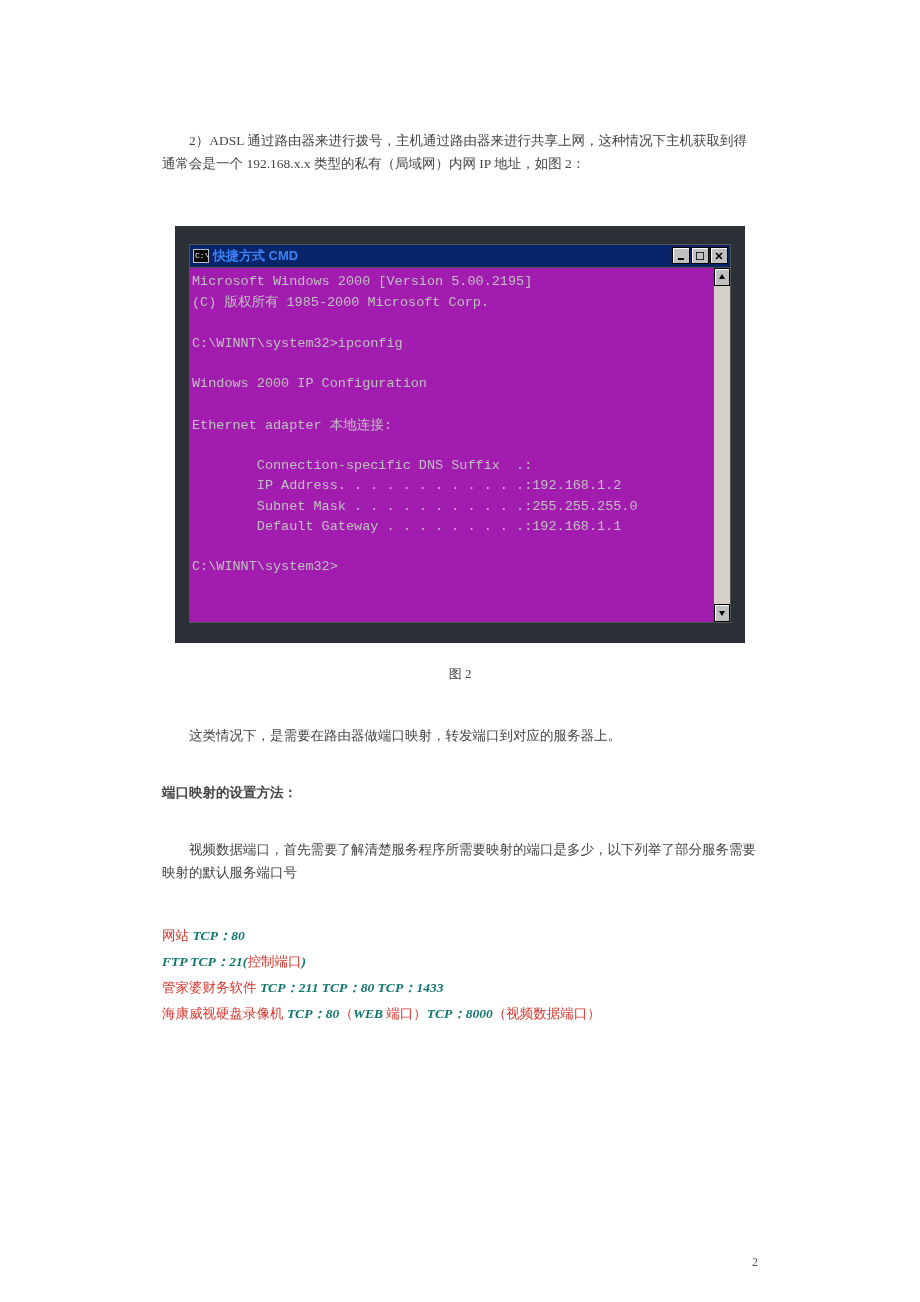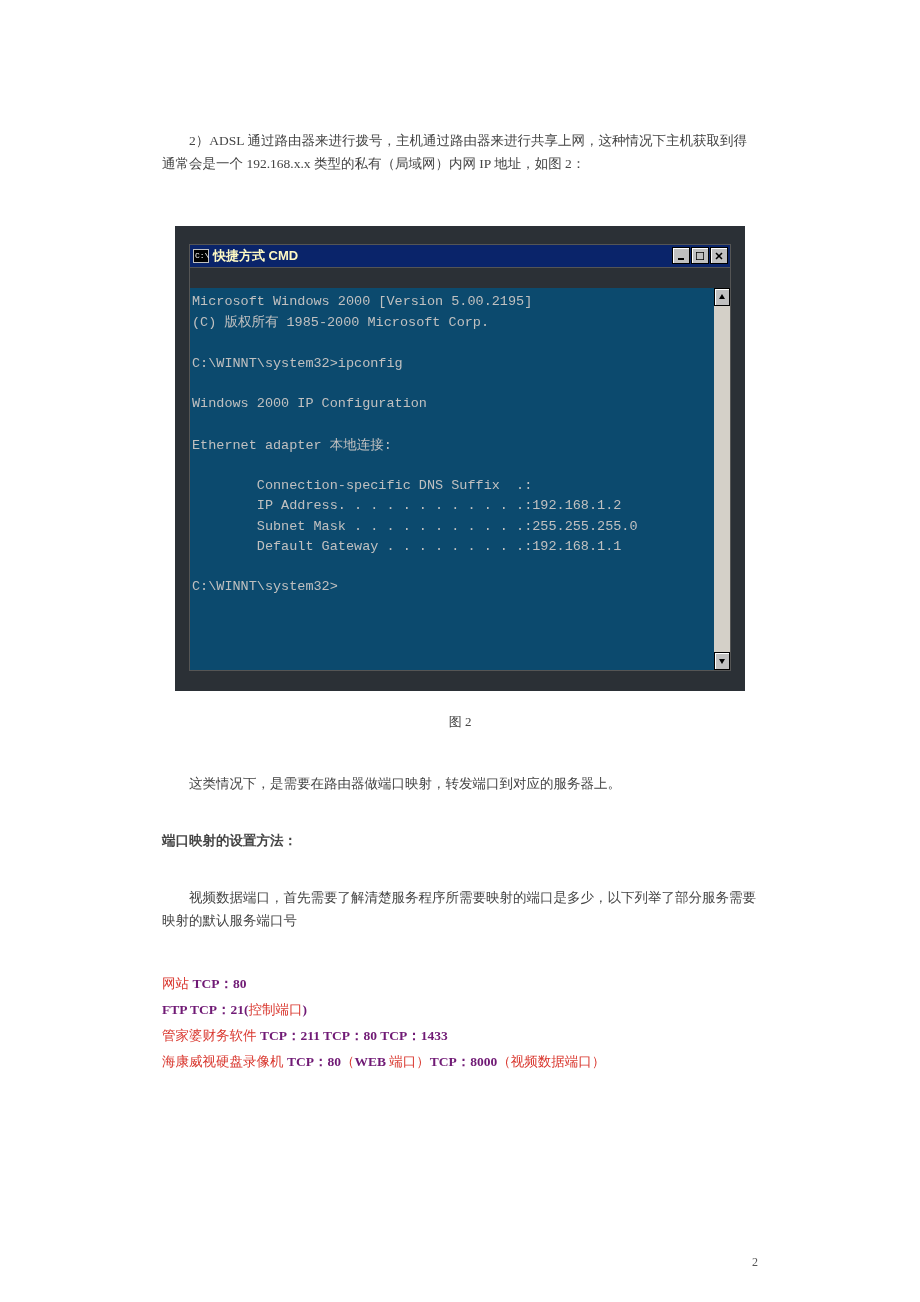--- a/index.html
+++ b/index.html
@@ -56,52 +56,51 @@
     border: 1px solid #c0c0c0;
     color: #fff;
     font-size: 8px;
     font-family: "Courier New", monospace;
     line-height: 12px;
     text-align: left;
     padding-left: 1px;
     box-sizing: border-box;
   }
   .cmd-title-text {
-    color: #fef9c3;
+    color: #3b82f6;
     font-size: 13px;
     font-family: "SimSun", "宋体", sans-serif;
     font-weight: bold;
   }
   .winbtns {
     display: flex;
     gap: 1px;
   }
   .winbtn {
     width: 16px;
     height: 15px;
     background: #c0c0c0;
     border: 1px solid #000;
     box-shadow: inset 1px 1px 0 #fff;
     display: flex;
     align-items: center;
     justify-content: center;
   }
   .winbtn svg { display:block; }
   .cmd-body {
-    background: #0c4a6e;
+    background: #a21caf;
     color: #c0c0c0;
     font-family: "Courier New", monospace;
     font-size: 13.5px;
     line-height: 1.5;
-    padding: 4px 6px 28px 2px;
+    padding: 4px 6px 0 2px;
     white-space: pre;
     position: relative;
     height: 350px;
     overflow: hidden;
-    margin-top: 20px;
   }
   .cmd-body .cn {
     font-family: "SimSun", "宋体", sans-serif;
   }
   .scrollbar {
     position: absolute;
     right: 0;
     top: 0;
     bottom: 0;
     width: 16px;
@@ -125,21 +124,21 @@
   }
   .plain {
     font-size: 13.5px;
     color: #444;
     margin: 0 0 34px 0;
     text-indent: 2em;
   }
   .noindent { text-indent: 0; }
   .bold { font-weight: bold; }
   .red { color: #d9362d; }
-  .red-bold { color: #701a75; font-weight: bold; }
+  .red-bold { color: #0f766e; font-weight: bold; font-style: italic; }
   .port-line {
     font-size: 13.5px;
     margin: 3px 0;
   }
   .page-num {
     position: absolute;
     bottom: 30px;
     right: 120px;
     font-size: 12px;
     color: #555;

